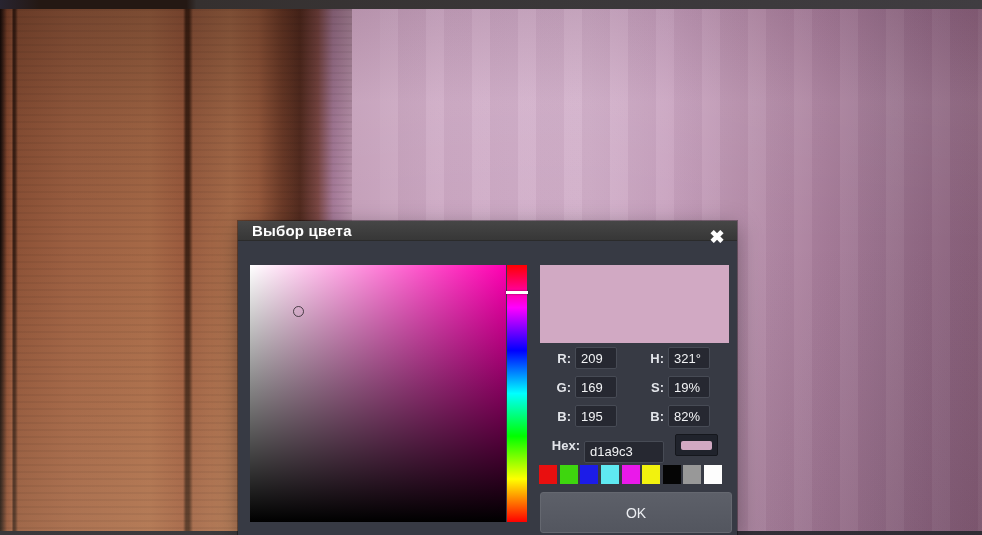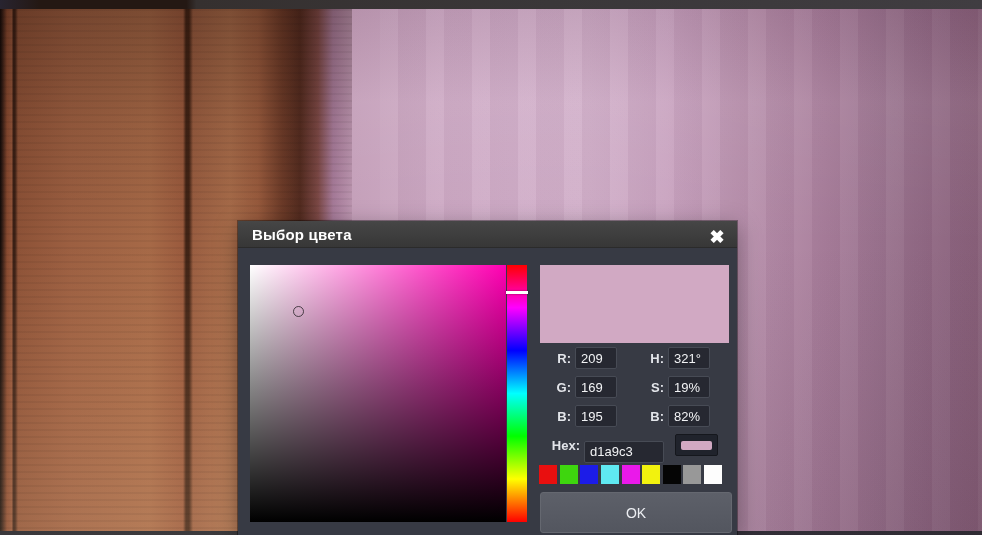--- a/index.html
+++ b/index.html
@@ -21,21 +21,21 @@
     background:
       repeating-linear-gradient(180deg,rgba(0,0,0,.05) 0 2px,rgba(255,255,255,0) 2px 7px),
       linear-gradient(180deg,rgba(25,8,4,.30) 0%,rgba(25,8,4,.10) 22%,rgba(0,0,0,0) 45%,rgba(255,200,150,.10) 75%,rgba(255,215,170,.17) 100%),
       linear-gradient(90deg,#100a07 0px,#2c1913 2px,#87492f 7px,#93553a 12px,#3b2015 13px,#3b2015 15px,#8d5237 18px,#9c5f41 70px,#a66947 150px,#9a5a3d 183px,#402315 186px,#402315 189px,#9a5e41 193px,#a86c4a 230px,#9a5c3e 258px,#6e3c29 282px,#542c20 300px,#7e4a47 318px,#a97d9c 333px,#c099b4 352px); }
   .bottom-strip { position:absolute; left:0; bottom:0; width:982px; height:4px;
     background:linear-gradient(90deg,#3a383b 0%,#3d3b3d 30%,#332f38 70%,#2f2b33 100%); }
 
   
   .dialog { position:absolute; left:238px; top:221px; width:499px; height:314px;
     background:#373a44; box-shadow:0 0 0 1px rgba(0,0,0,.35), 0 6px 22px rgba(0,0,0,.35); z-index:10; }
-  .dlg-header { position:absolute; left:0; top:0; width:100%; height:27px;
+  .dlg-header { position:absolute; left:0; top:0; width:100%; height:20px;
     background:linear-gradient(180deg,#464646,#373737); border-bottom:1px solid #2b2b2b;
     display:flex; align-items:center;text-align:right; }
   .dlg-title { color:#fff; font-size:15px; font-weight:bold; padding-left:14px; letter-spacing:.2px; }
   .close-btn { position:absolute; right:6px; top:2px; width:28px; height:27px; display:flex;
     align-items:center; justify-content:center; cursor:pointer; }
   .close-btn .x { color:#fff; font-size:18px; font-weight:bold; line-height:1; }
 
   .sv-square { position:absolute; left:12px; top:44px; width:256px; height:257px; cursor:crosshair;
     background:linear-gradient(to top,#000,rgba(0,0,0,0)),linear-gradient(to right,#fff,hsl(318,100%,50%)); }
   .sv-cursor { position:absolute; left:43px; top:41px; width:11px; height:11px; border-radius:50%;

